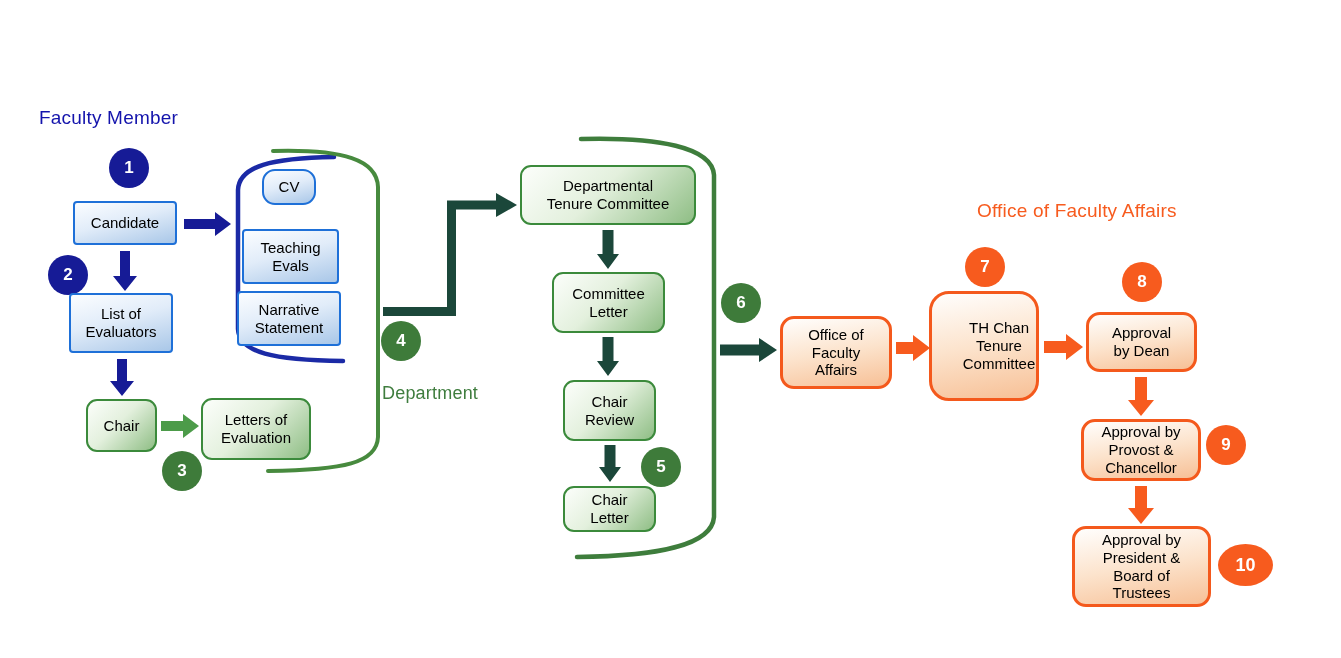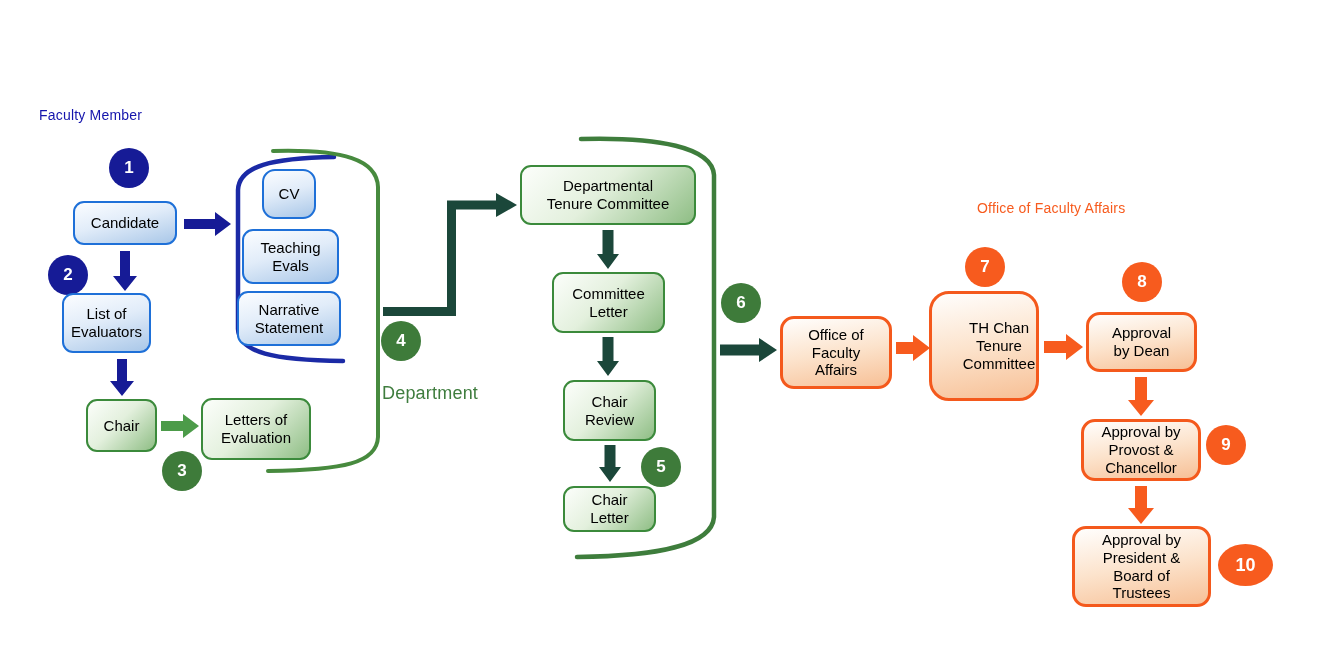--- a/index.html
+++ b/index.html
@@ -1,31 +1,31 @@
 <!DOCTYPE html>
 <html style="--navy: #161B96; --navy-text: #1414AC; --blue-border: #1E70D8; --blue-bracket: #1B2AA6; --green: #3E7B3A; --green-text: #3F7D3E; --green-border: #3B8A3B; --green-arrow: #4C9B49; --green-bracket-left: #478A3E; --green-bracket-mid: #3E7D3C; --teal-arrow: #1B473A; --orange: #F75B1E; --orange-border: #F4591C;"><head>
 <meta charset="utf-8">
 <style>
   html,body{margin:0;padding:0;background:#fff;}
   .canvas{
     position:relative;width:1341px;height:658px;background:#fff;overflow:hidden;
     font-family:"Liberation Sans", sans-serif;
   }
   .overlay{position:absolute;left:0;top:0;pointer-events:none;}
-  .title{position:absolute;font-size:14px;letter-spacing:.2px;}
+  .title{position:absolute;font-size:19px;letter-spacing:.2px;}
   .title.navy{color:var(--navy-text,#1414AC);}
   .title.orange{color:var(--orange,#F75B1E);}
   .title.green{color:var(--green-text,#3F7D3E);font-size:18px;}
   .box{
     position:absolute;display:flex;align-items:center;justify-content:center;
     text-align:center;box-sizing:border-box;color:#000;
   }
   .box .lbl{white-space:pre-line;font-size:15px;line-height:1.18;}
   .box.blue{
-    border:2.5px solid var(--blue-border,#1E70D8);border-radius:11px;
+    border:2.5px solid var(--blue-border,#1E70D8);border-radius:4px;
     background:linear-gradient(165deg,#fbfdff 0%,#e1ecf9 45%,#a9c7e8 100%);
   }
   .box.green{
     border:2.5px solid var(--green-border,#3B8A3B);border-radius:11px;
     background:linear-gradient(135deg,#fcfefb 0%,#e3f0dd 45%,#8fbe85 100%);
   }
   .box.orange{
     border:3px solid var(--orange-border,#F4591C);border-radius:14px;
     background:linear-gradient(170deg,#fffefd 0%,#fce3cc 50%,#f7c096 100%);
   }
@@ -83,25 +83,25 @@
   <div class="step green" style="left:641px;top:447px">5</div>
   <div class="step green" style="left:721px;top:283px">6</div>
   <div class="step orange" style="left:965px;top:247px">7</div>
   <div class="step orange" style="left:1122px;top:262px">8</div>
   <div class="step orange" style="left:1206px;top:425px">9</div>
   <div class="step orange ellipse" style="left:1218px;top:544px">10</div>
 
   <div class="box blue" style="left:73px;top:201px;width:104px;height:44px">
     <span class="lbl">Candidate</span>
     </div>
-  <div class="box blue" style="left:62px;top:293px;width:89px;height:60px">
+  <div class="box blue" style="left:69px;top:293px;width:104px;height:60px">
     <span class="lbl">List of
 Evaluators</span>
     </div>
-  <div class="box blue" style="left:262px;top:169px;width:54px;height:50px;border-radius:13px">
+  <div class="box blue" style="left:262px;top:169px;width:54px;height:36px;border-radius:13px">
     <span class="lbl">CV</span>
     </div>
   <div class="box blue" style="left:242px;top:229px;width:97px;height:55px">
     <span class="lbl">Teaching
 Evals</span>
     </div>
   <div class="box blue" style="left:237px;top:291px;width:104px;height:55px">
     <span class="lbl">Narrative
 Statement</span>
     </div>

